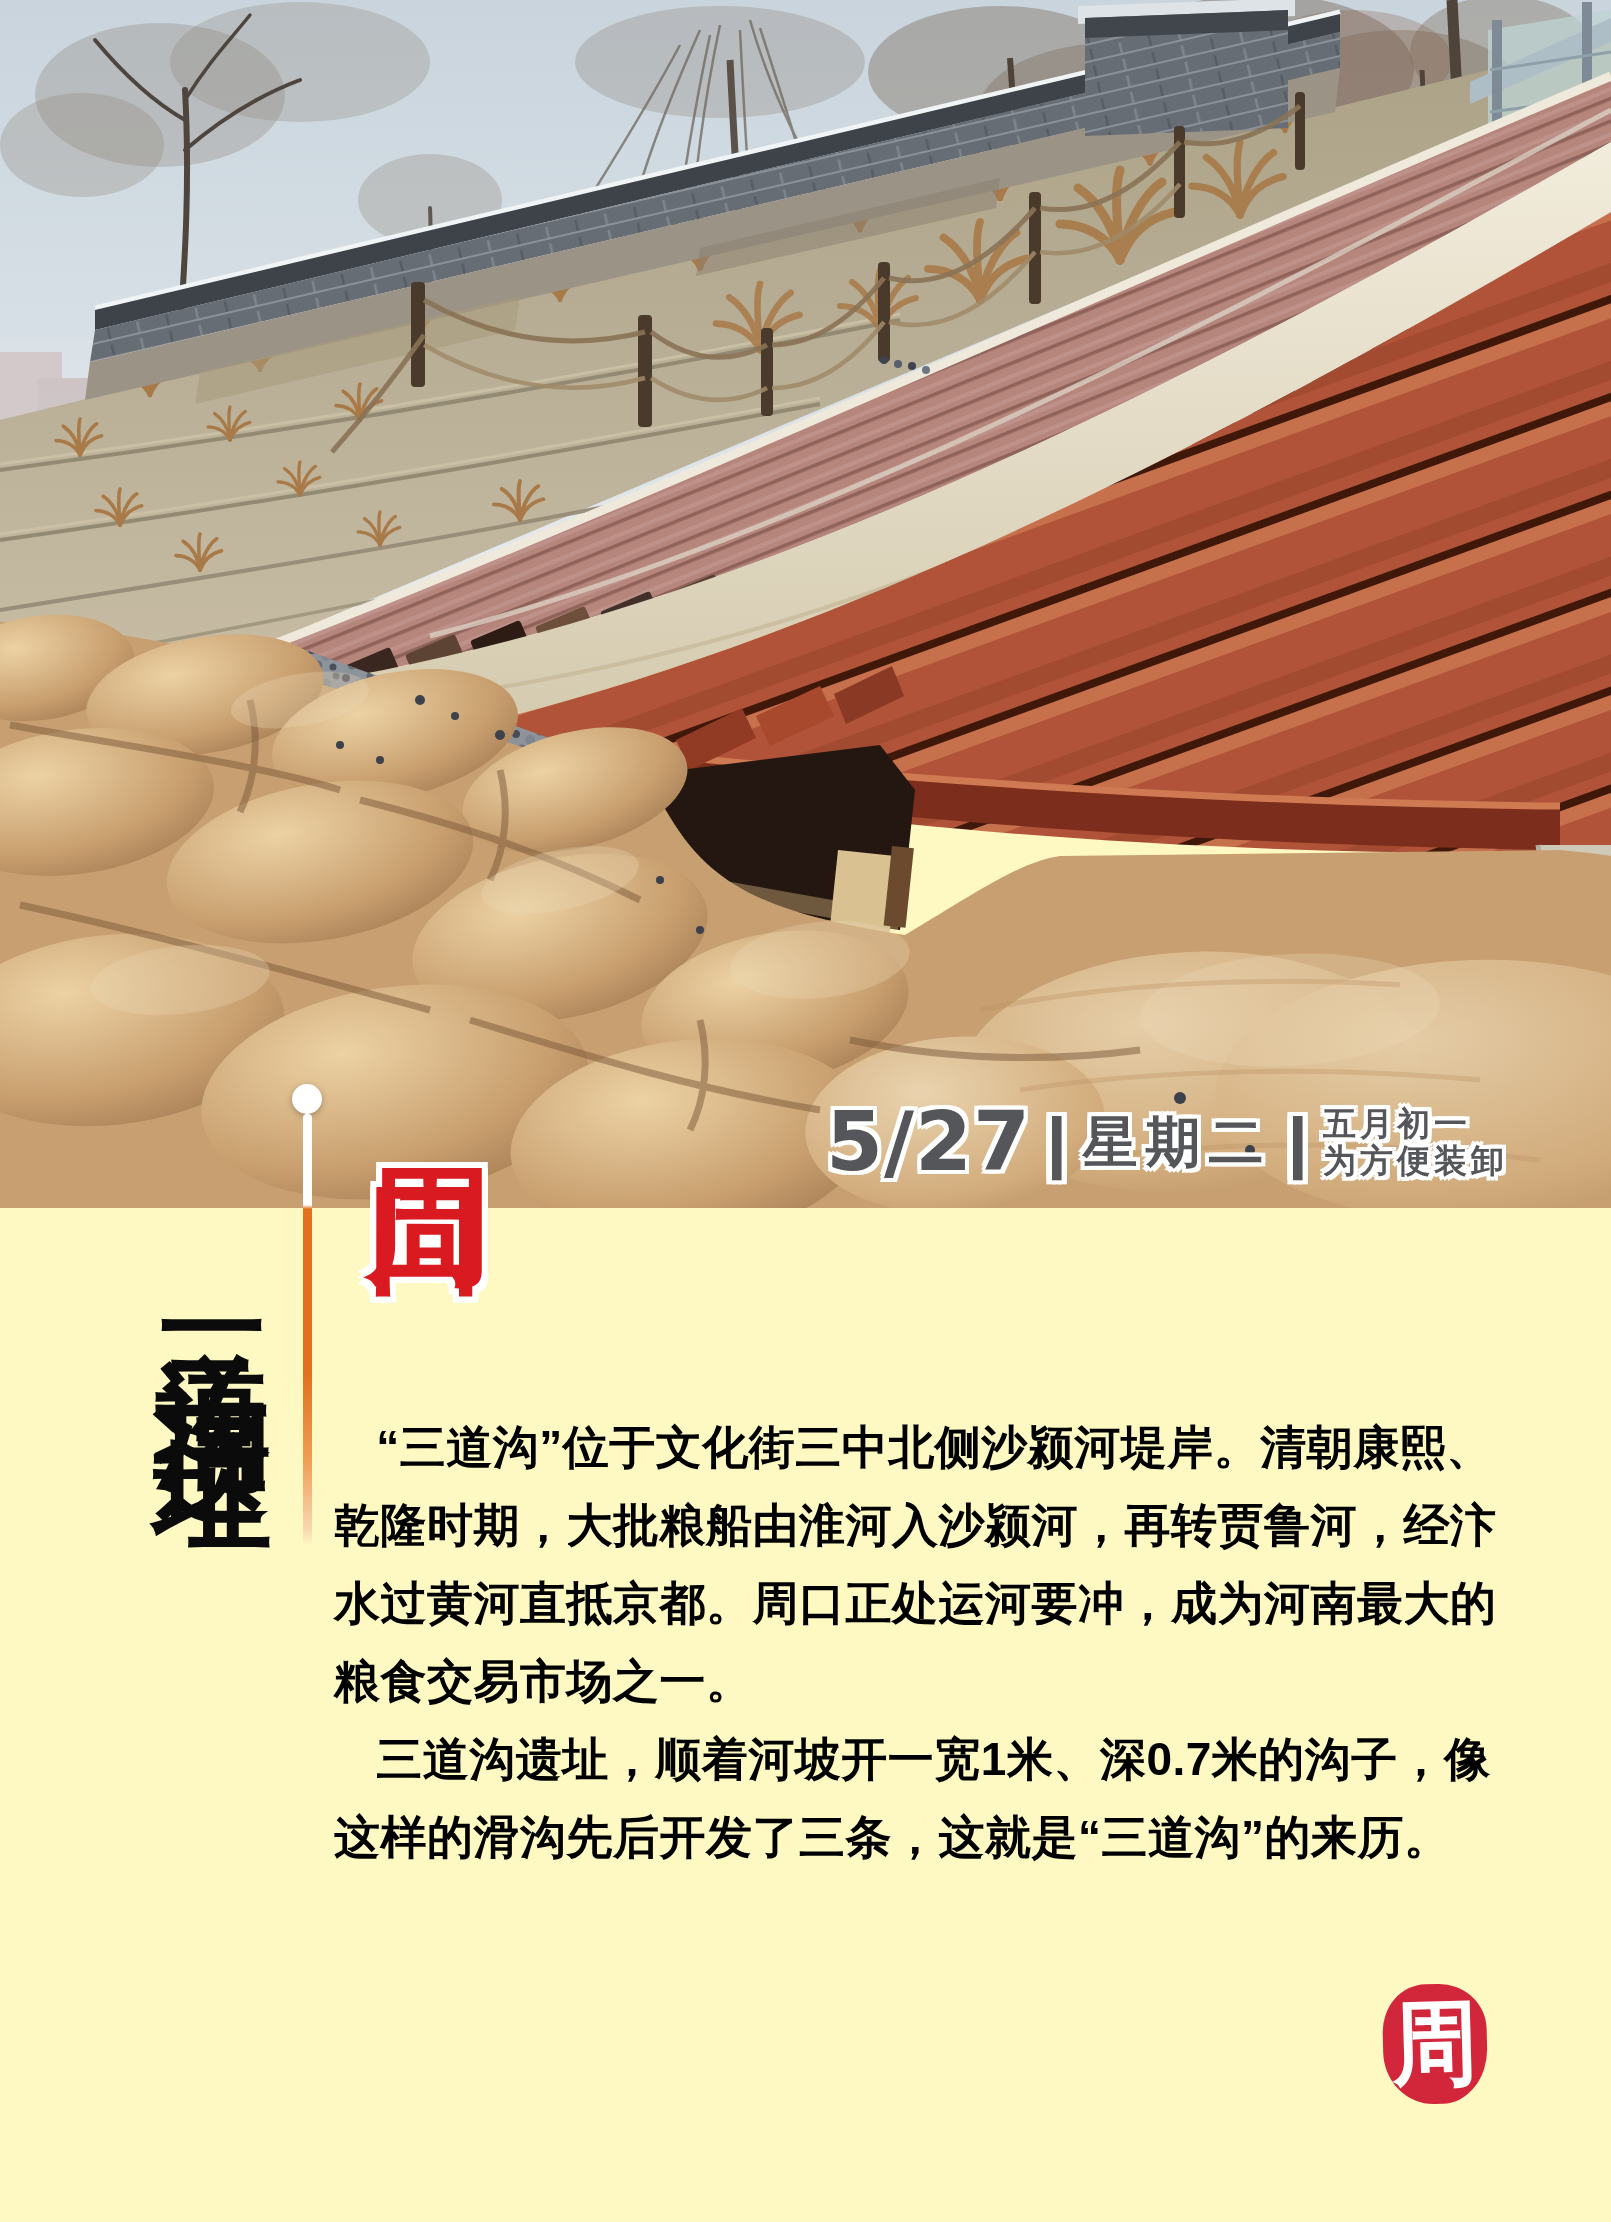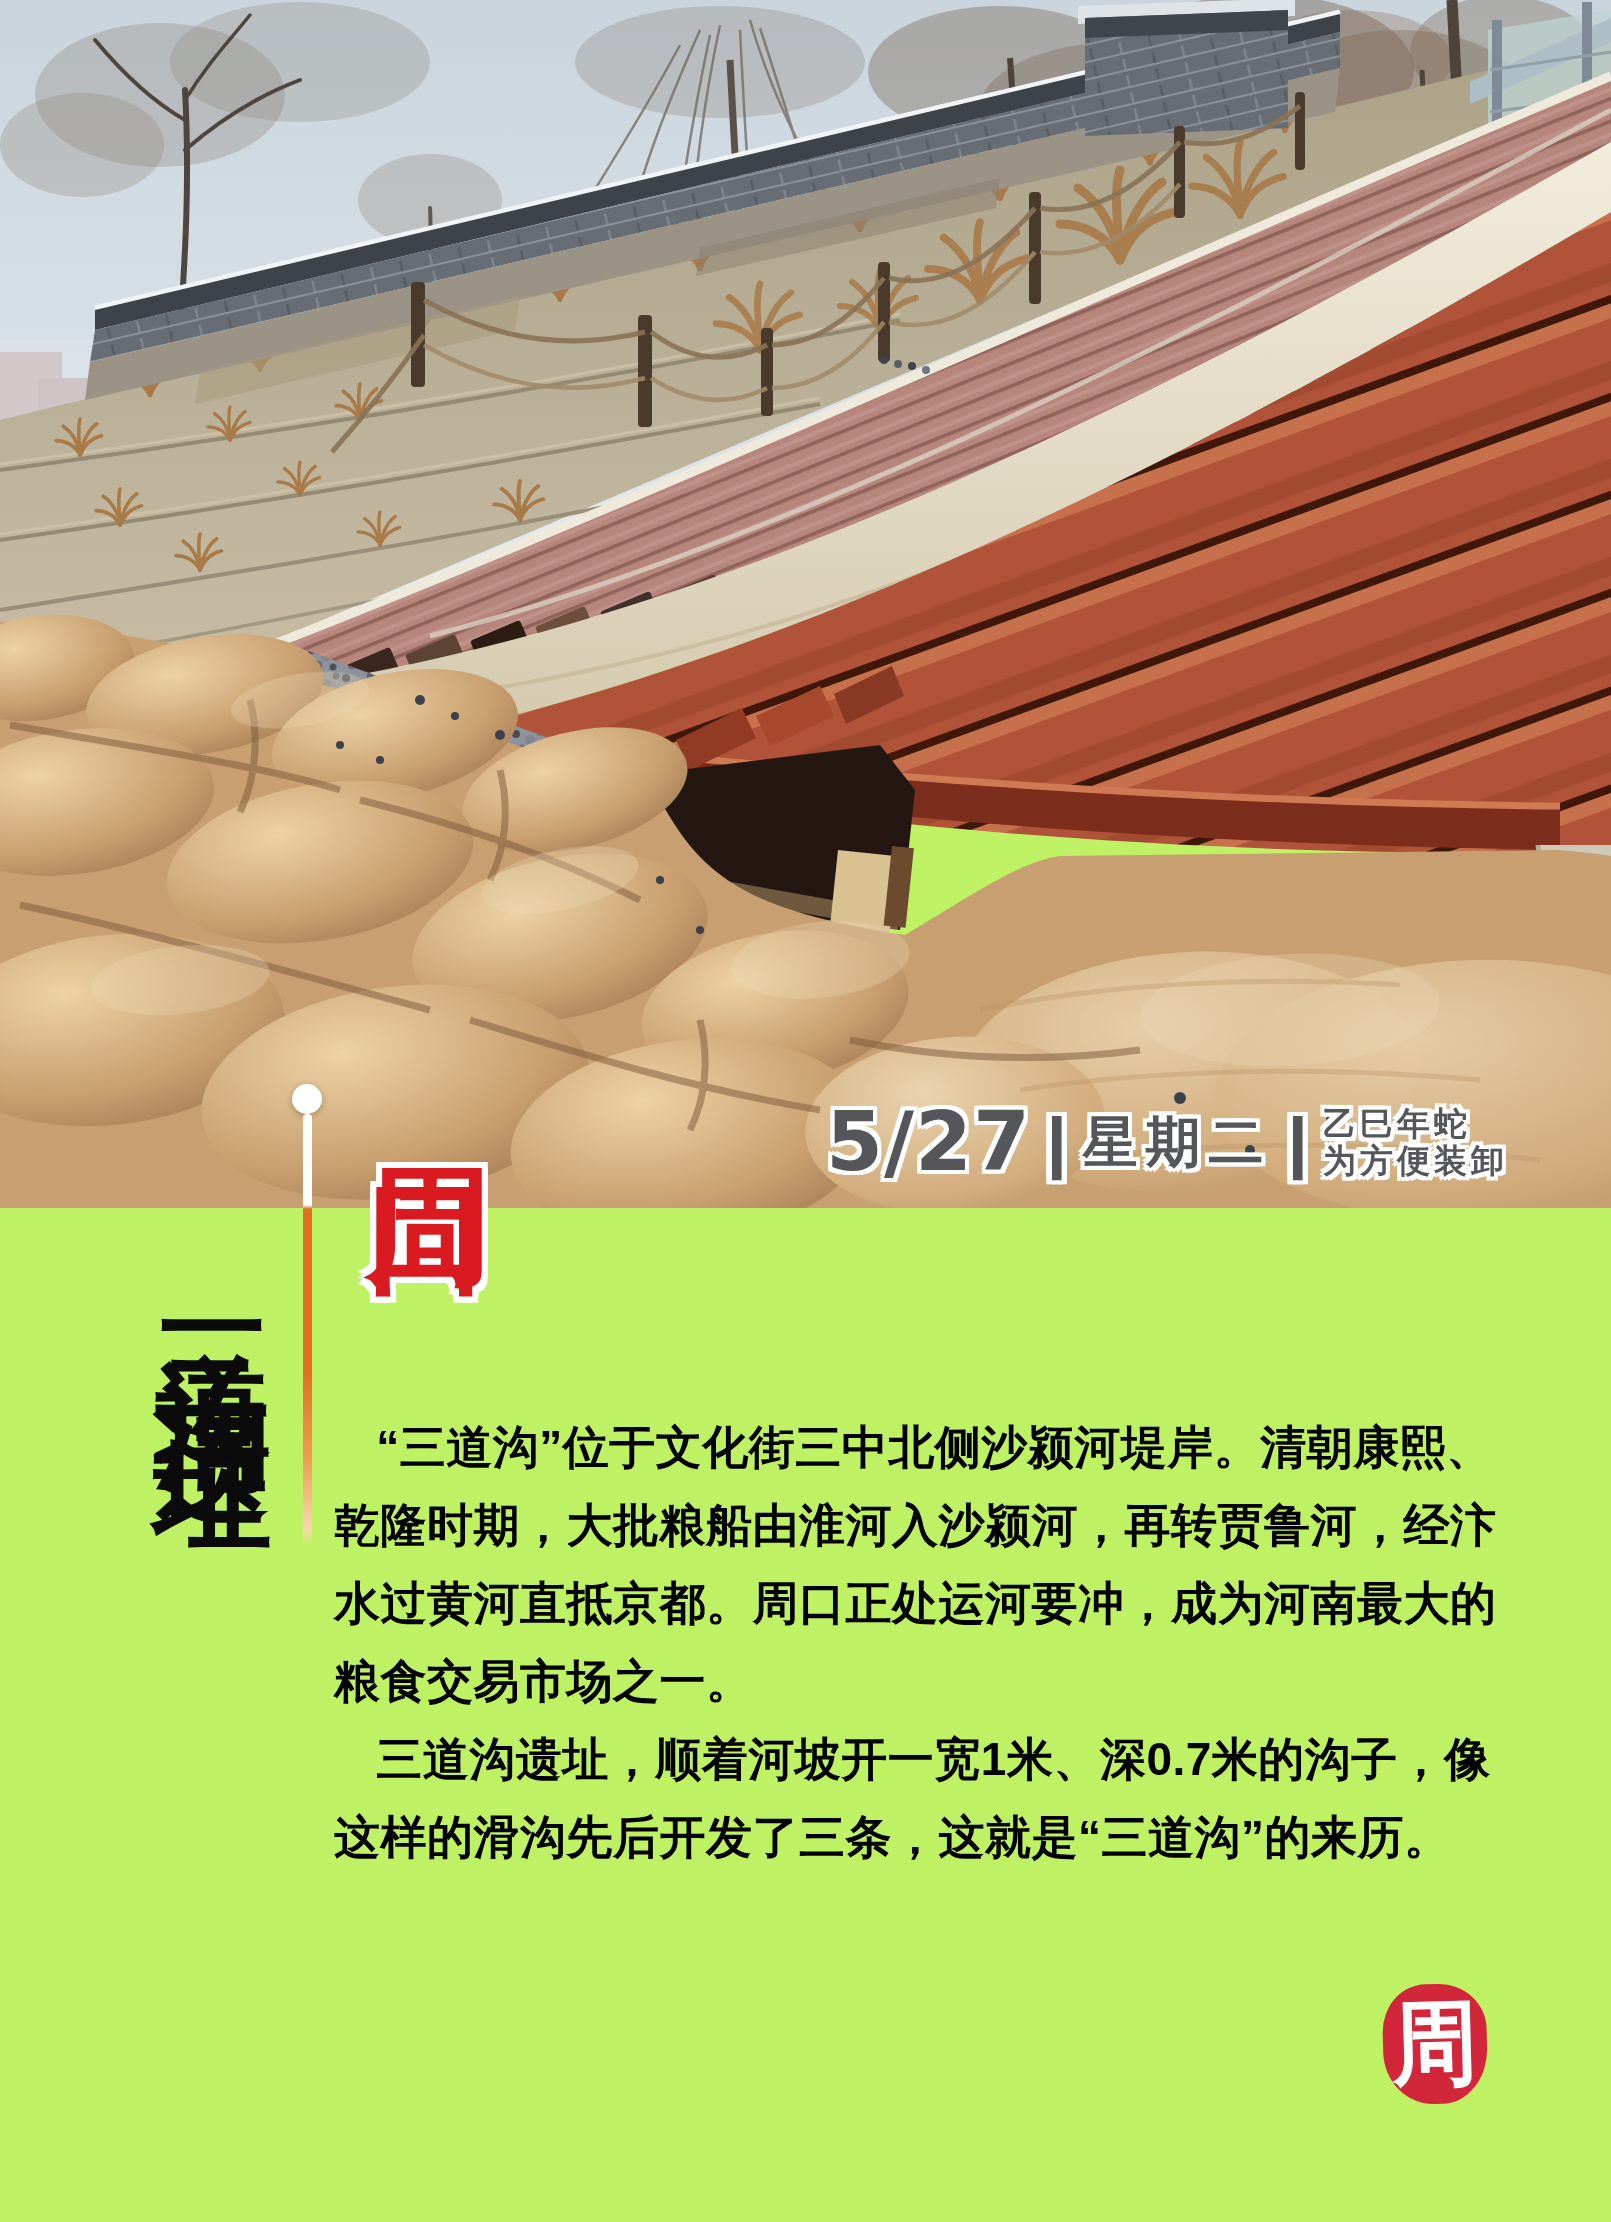--- a/index.html
+++ b/index.html
@@ -1,16 +1,16 @@
 <!DOCTYPE html>
 <html><head>
 <meta charset="utf-8">
 <style>
   html,body{margin:0;padding:0;background:#ffffff;}
-  #card{position:relative;width:1611px;height:2222px;background:#bef264;overflow:hidden;
+  #card{position:relative;width:1611px;height:2222px;background:#fef9c3;overflow:hidden;
         font-family:"Liberation Sans",sans-serif;}
   #photo{position:absolute;left:0;top:0;width:1611px;height:1208px;display:block;}
 
   
   .outline-w{ text-shadow:
      -4px -4px 0 #fff, 4px -4px 0 #fff, -4px 4px 0 #fff, 4px 4px 0 #fff,
      -4px 0 0 #fff, 4px 0 0 #fff, 0 -4px 0 #fff, 0 4px 0 #fff,
      -2px -2px 0 #fff, 2px -2px 0 #fff, -2px 2px 0 #fff, 2px 2px 0 #fff;}
   .outline-w-thick{ text-shadow:
      -6px -6px 0 #fff, 6px -6px 0 #fff, -6px 6px 0 #fff, 6px 6px 0 #fff,
@@ -373,21 +373,21 @@
       </g>
     </g>
   </svg>
 
   <div class="date-overlay outline-w">
     <span class="d-num">5/27</span>
     <span class="d-sep">|</span>
     <span class="d-week">星期二</span>
     <span class="d-sep">|</span>
     <span class="d-lunar">
-      <span>乙巳年蛇</span>
+      <span>五月初一</span>
       <span>为方便装卸</span>
     </span>
   </div>
 
   <div class="loc-vertical outline-w-thick">周口</div>
 
   <div class="timeline-dot"></div>
   <div class="timeline-line"></div>
 
   <div class="title-vertical">三道沟遗址</div>

